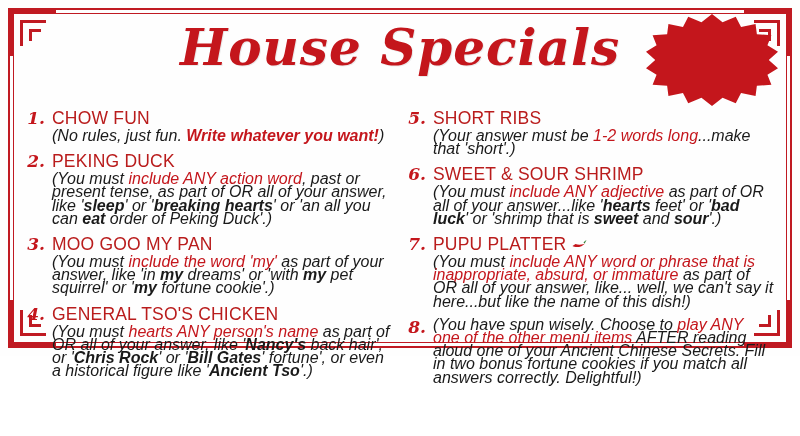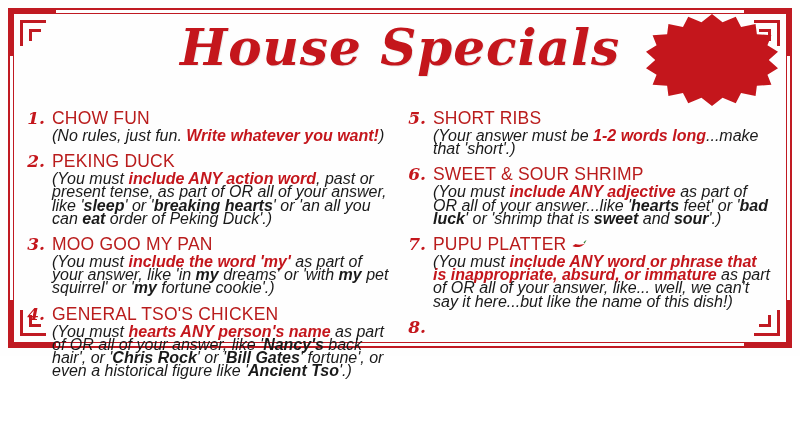--- a/index.html
+++ b/index.html
@@ -121,21 +121,21 @@
   }
   .desc {
     margin-top: 1px;
     font-size: 16px;
     line-height: 13.2px;
     font-style: italic;
     color: #1a1a1a;
   }
   .desc b { font-weight: bold; }
   .desc .r { color: #c4161c; font-weight: bold; }
-  .desc .rb { color: #c4161c; font-weight: bold; font-style: italic; margin-top: 6px; }
+  .desc .rb { color: #c4161c; font-weight: normal; font-style: italic; margin-top: 6px; }
 
   .chili {
     display: inline-block;
     width: 16px; height: 9px;
     margin-left: 5px;
     vertical-align: 2px;
   }
 </style>
 </head>
 <body>
@@ -236,18 +236,19 @@
             <div class="name"><span>PUPU PLATTER</span><svg class="chili" viewBox="0 0 32 18">
                 <path d="M3 14 C9 18 22 17 29 8 C26 11 16 13 9 10 Z" fill="#c4161c"></path>
                 <path d="M27 9 C29 6 30 4 31 2 C29 3 27 5 25 7 Z" fill="#2f7d32"></path>
               </svg></div>
             <div class="desc">(You must <span class="rb">include ANY word or phrase that is inappropriate, absurd, or immature</span> as part of OR all of your answer, like... well, we can't say it here...but like the name of this dish!)</div>
           </div>
         </div>
         <div class="item">
           <div class="num">8.</div>
           <div class="body">
+            <div class="desc">(You have spun wisely. Choose to <span class="rb">play ANY one of the other menu items</span> AFTER reading aloud one of your Ancient Chinese Secrets. Fill in two bonus fortune cookies if you match all answers correctly. Delightful!)</div>
           </div>
         </div>
       </div>
   </div>
 
 </div>
 
 </body></html>

